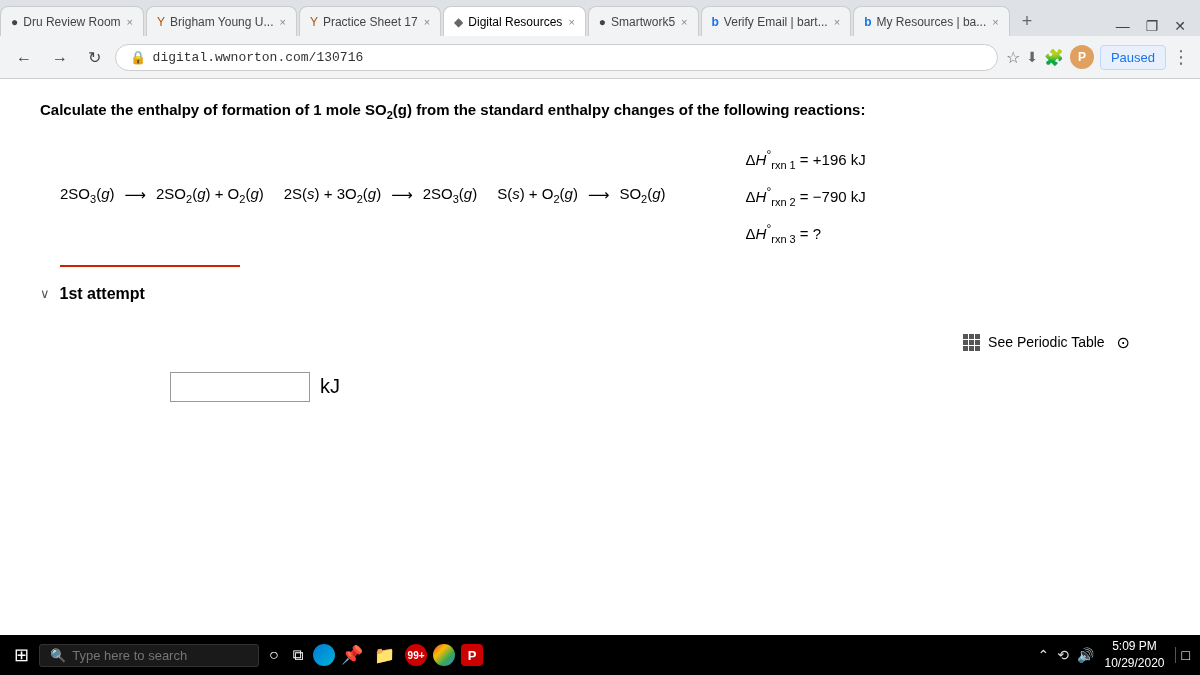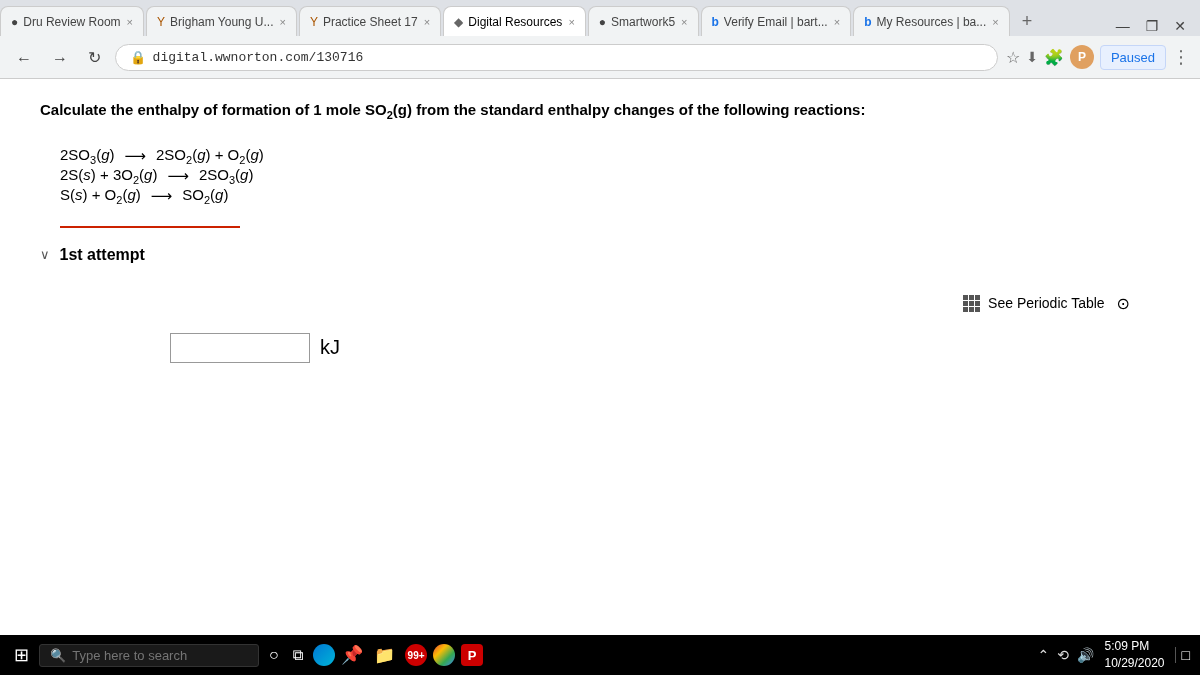--- a/index.html
+++ b/index.html
@@ -22,21 +22,21 @@
     .address-actions { display: flex; align-items: center; gap: 6px; }
     .paused-btn { background: #e8f0fe; border: 1px solid #c5d6f8; border-radius: 4px; padding: 4px 10px; font-size: 13px; color: #1a73e8; cursor: pointer; font-weight: 500; }
     .ext-icon { width: 24px; height: 24px; border-radius: 50%; background: #e0a060; display: flex; align-items: center; justify-content: center; font-size: 12px; color: #fff; font-weight: bold; cursor: pointer; }
 
     
     .page-content { background: #fff; padding: 20px 40px; height: calc(675px - 36px - 42px - 40px); overflow-y: auto; }
 
     .question-text { font-size: 15px; color: #000; margin-bottom: 22px; line-height: 1.5; font-weight: bold; }
 
     .reactions-block { display: flex; gap: 80px; margin-bottom: 20px; margin-left: 20px; }
-    .reactions-left { display: flex; flex-direction: column; gap: 0; }
+    .reactions-left { display: flex; flex-direction: row; gap: 20px; }
     .reactions-right { display: flex; flex-direction: column; gap: 14px; margin-top: 2px; }
 
     .reaction-row { font-size: 15px; display: flex; align-items: center; gap: 0; }
     .enthalpy-row { font-size: 15px; display: flex; align-items: center; }
 
     .arrow { margin: 0 10px; font-size: 15px; }
 
     .divider { border: none; border-top: 2px solid #cc2200; width: 180px; margin: 18px 0 18px 20px; }
 
     .attempt-section { margin-top: 8px; }
@@ -54,21 +54,21 @@
     .answer-input { width: 140px; height: 30px; border: 1px solid #999; background: #fff; font-size: 14px; padding: 0 6px; }
     .unit-label { font-size: 20px; }
 
     
     .taskbar { height: 40px; background: #000; display: flex; align-items: center; justify-content: space-between; padding: 0 10px; position: fixed; bottom: 0; left: 0; right: 0; }
     .taskbar-left { display: flex; align-items: center; gap: 6px; }
     .taskbar-right { display: flex; align-items: center; gap: 10px; color: #fff; font-size: 12px; }
     .start-btn { color: #fff; font-size: 18px; cursor: pointer; padding: 4px; }
     .taskbar-search { display: flex; align-items: center; background: #1a1a1a; border: 1px solid #333; border-radius: 3px; padding: 3px 10px; gap: 6px; width: 220px; }
     .taskbar-search input { background: none; border: none; outline: none; color: #22c55e; font-size: 13px; width: 160px; }
-    .taskbar-time { text-align: left; line-height: 1.4; }
+    .taskbar-time { text-align: center; line-height: 1.4; }
 
     
     sub { font-size: 11px; vertical-align: sub; }
     .degree { font-size: 12px; vertical-align: super; }
     .italic { font-style: italic; }
     .task-icon-edge { width: 22px; height: 22px; border-radius: 50%; background: linear-gradient(135deg, #0078d4, #00b4d8); display: flex; align-items: center; justify-content: center; cursor: pointer; }
 
     .sys-tray { display: flex; align-items: center; gap: 8px; }
     .sys-icon { font-size: 14px; color: #ddd; cursor: pointer; }
   </style>
@@ -163,20 +163,31 @@
         <span>2SO<sub>3</sub>(<span class="italic">g</span>)</span>
       </div>
 
       <div class="reaction-row">
         <span>S(<span class="italic">s</span>) + O<sub>2</sub>(<span class="italic">g</span>)</span>
         <span class="arrow">⟶</span>
         <span>SO<sub>2</sub>(<span class="italic">g</span>)</span>
       </div>
     </div>
 
+    <div class="reactions-right">
+      <div class="enthalpy-row">
+        <span>Δ<span class="italic">H</span><span class="degree">°</span><sub>rxn 1</sub> = +196 kJ</span>
+      </div>
+      <div class="enthalpy-row">
+        <span>Δ<span class="italic">H</span><span class="degree">°</span><sub>rxn 2</sub> = −790 kJ</span>
+      </div>
+      <div class="enthalpy-row">
+        <span>Δ<span class="italic">H</span><span class="degree">°</span><sub>rxn 3</sub> = ?</span>
+      </div>
+    </div>
   </div>
 
   <hr class="divider">
 
   <div class="attempt-section">
     <div class="attempt-header">
       <span class="chevron">∨</span>
       <span class="attempt-label">1st attempt</span>
     </div>
 

